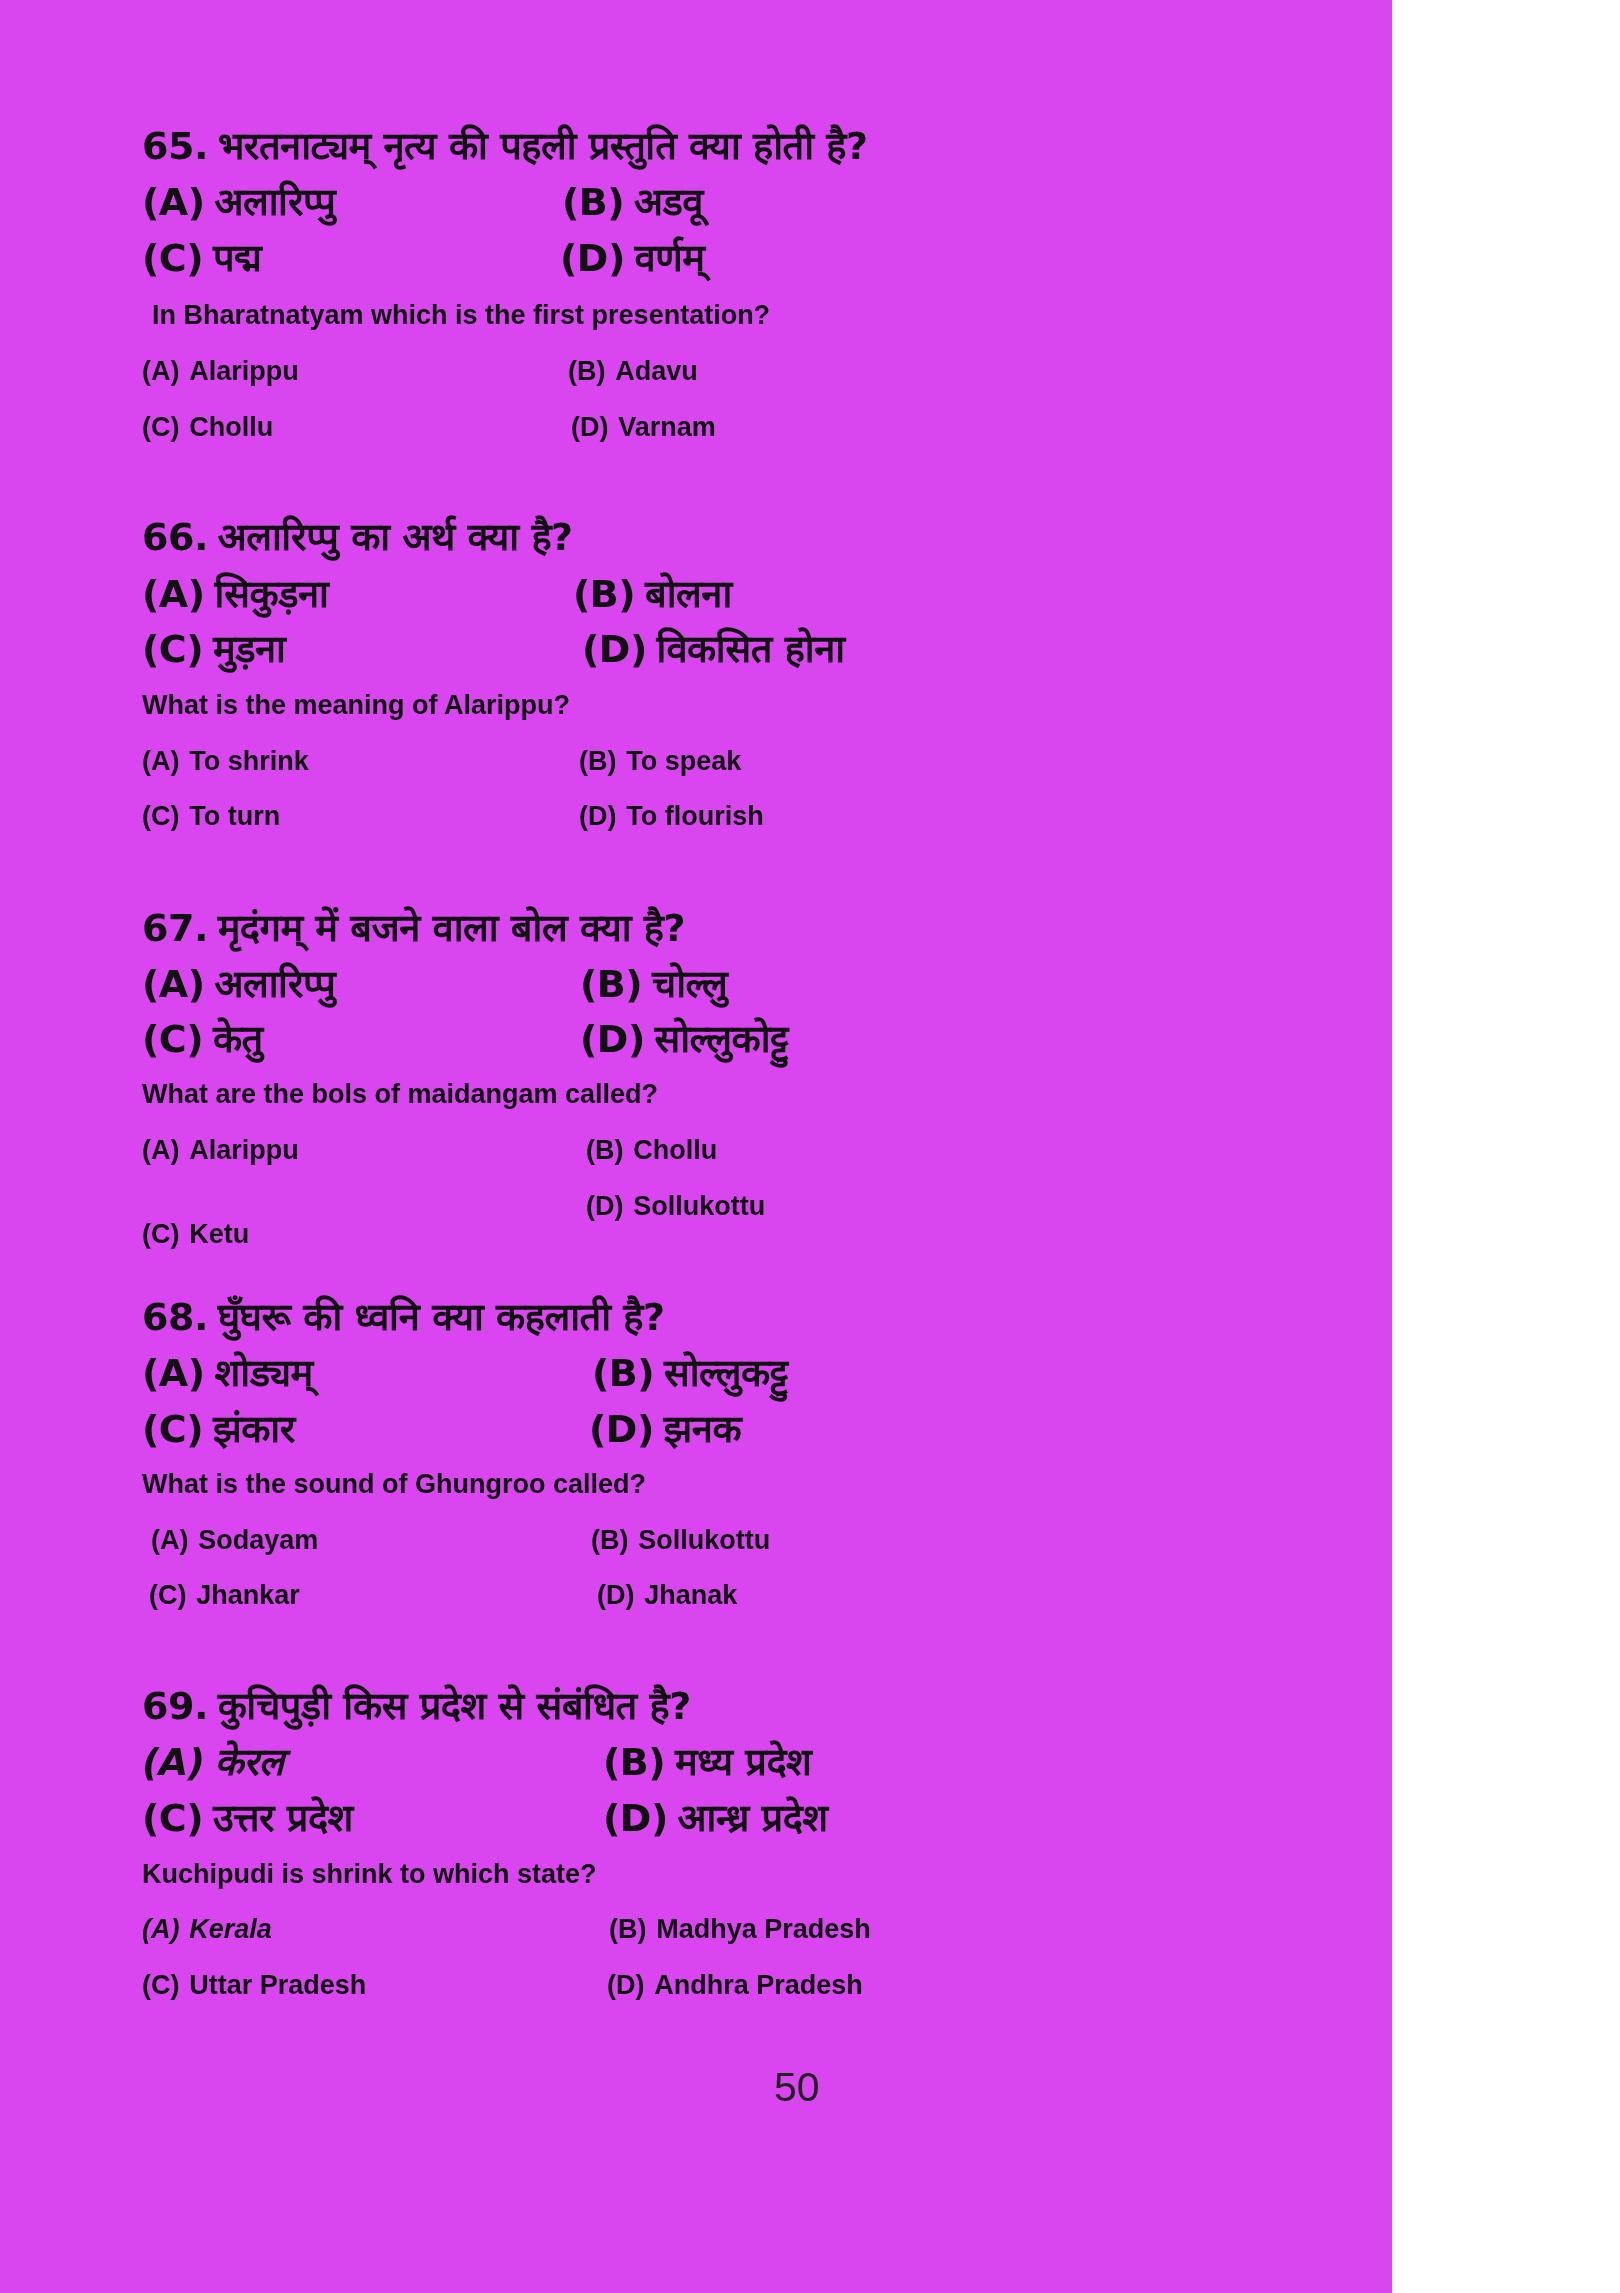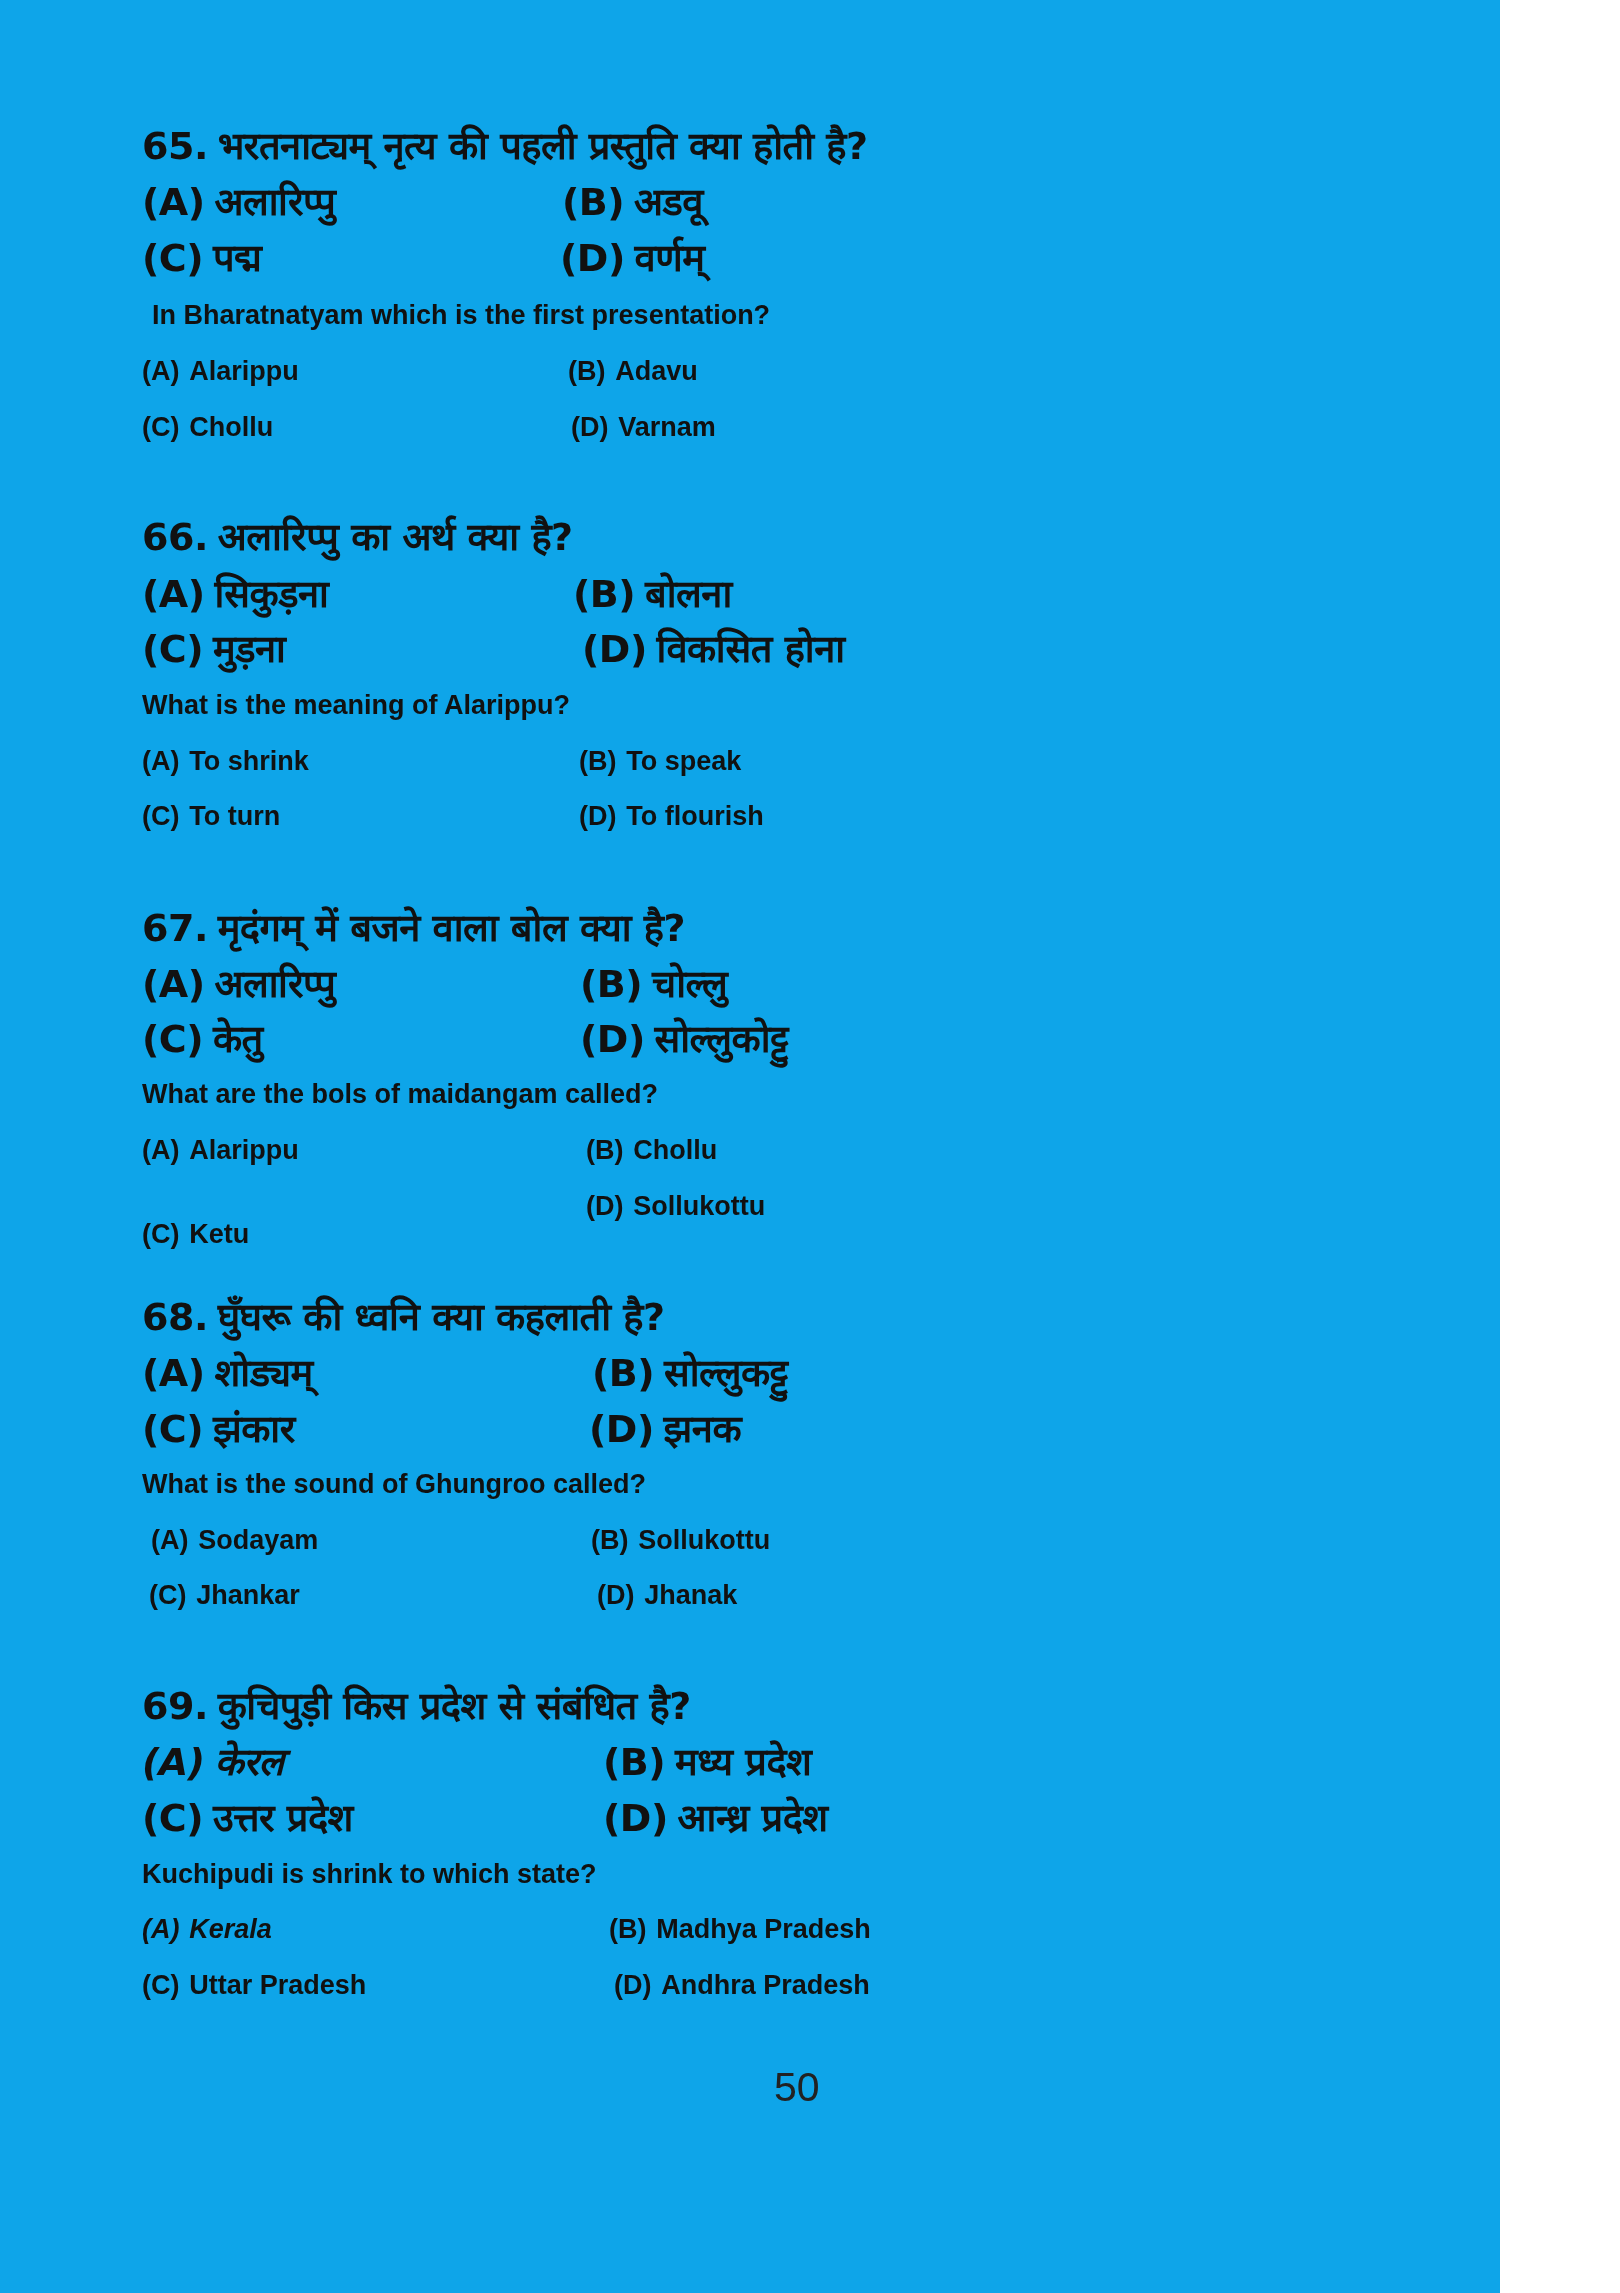--- a/index.html
+++ b/index.html
@@ -1,21 +1,21 @@
 <!DOCTYPE html>
 <html><head>
   <meta charset="utf-8">
   <style>
     html, body { margin: 0; padding: 0; background: #ffffff; }
     body {
       width: 1620px; height: 2294px; position: relative; overflow: hidden;
       font-family: "DejaVu Sans", "Liberation Sans", sans-serif;
       color: #111111;
     }
-    .page { position: absolute; left: 0; top: 0; width: 1500px; height: 2294px; background: #0ea5e9; }
+    .page { position: absolute; left: 0; top: 0; width: 1392px; height: 2294px; background: #d946ef; }
     .line {
       position: absolute;
       font-size: 38px;
       font-weight: bold;
       line-height: 47px;
       white-space: nowrap;
       letter-spacing: -0.5px;
     }
     .line.en { font-family: "Liberation Sans", "DejaVu Sans", sans-serif; font-size: 27px; letter-spacing: 0px; }
     .num { margin-right: 9.8px; }
@@ -96,18 +96,18 @@
       <span class="num">69.</span><span>कुचिपुड़ी किस प्रदेश से संबंधित है?</span>
     </div>
     <div class="line" style="left:142px; top:1739px;font-style:italic;"><span class="opt-key">(A)</span><span>केरल</span></div>
     <div class="line" style="left:603px; top:1739px;"><span class="opt-key">(B)</span><span>मध्य प्रदेश</span></div>
     <div class="line" style="left:142px; top:1795px;"><span class="opt-key">(C)</span><span>उत्तर प्रदेश</span></div>
     <div class="line" style="left:603px; top:1795px;"><span class="opt-key">(D)</span><span>आन्ध्र प्रदेश</span></div>
     <div class="line en" style="left:142px; top:1851px;">Kuchipudi is shrink to which state?</div>
     <div class="line en" style="left:142px; top:1906px;font-style:italic;"><span class="opt-key">(A)</span><span>Kerala</span></div>
     <div class="line en" style="left:609px; top:1906px;"><span class="opt-key">(B)</span><span>Madhya Pradesh</span></div>
     <div class="line en" style="left:142px; top:1962px;"><span class="opt-key">(C)</span><span>Uttar Pradesh</span></div>
-    <div class="line en" style="left:607px; top:1962px;margin-left:7px;"><span class="opt-key">(D)</span><span>Andhra Pradesh</span></div>
+    <div class="line en" style="left:607px; top:1962px;"><span class="opt-key">(D)</span><span>Andhra Pradesh</span></div>
   </div>
 
   <div class="page-number">50</div>
 </div>
 
 
 </body></html>

